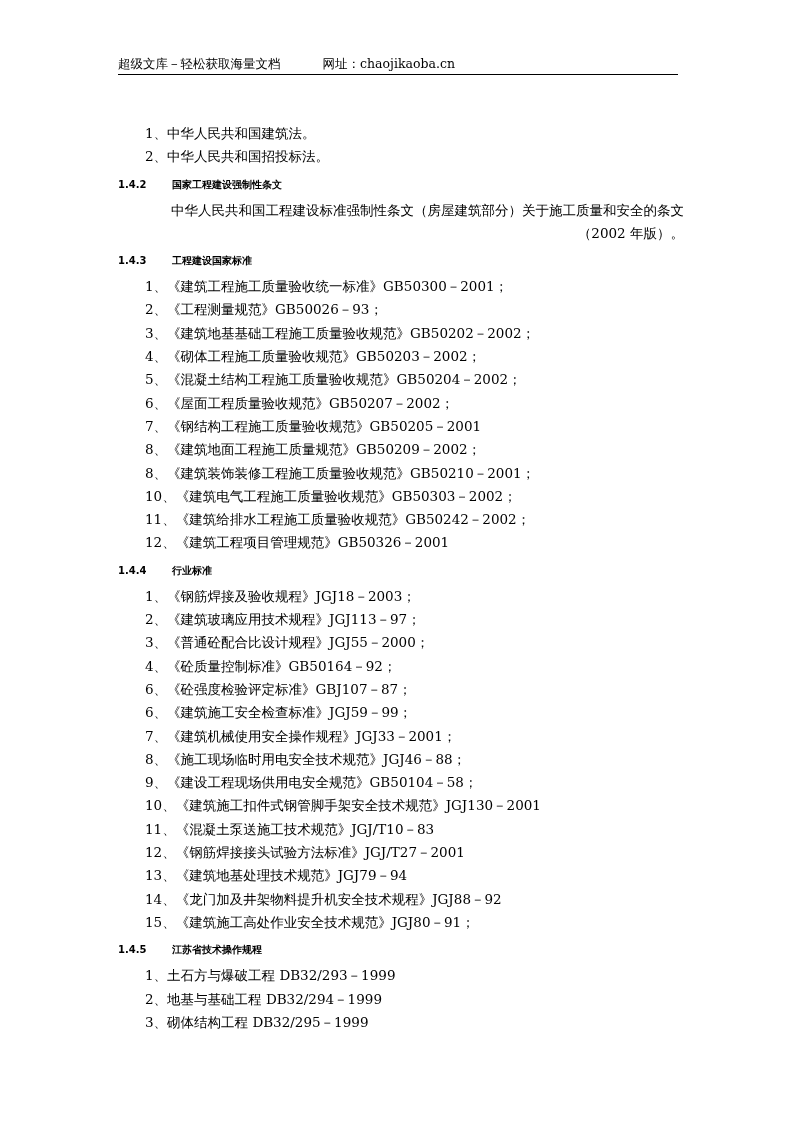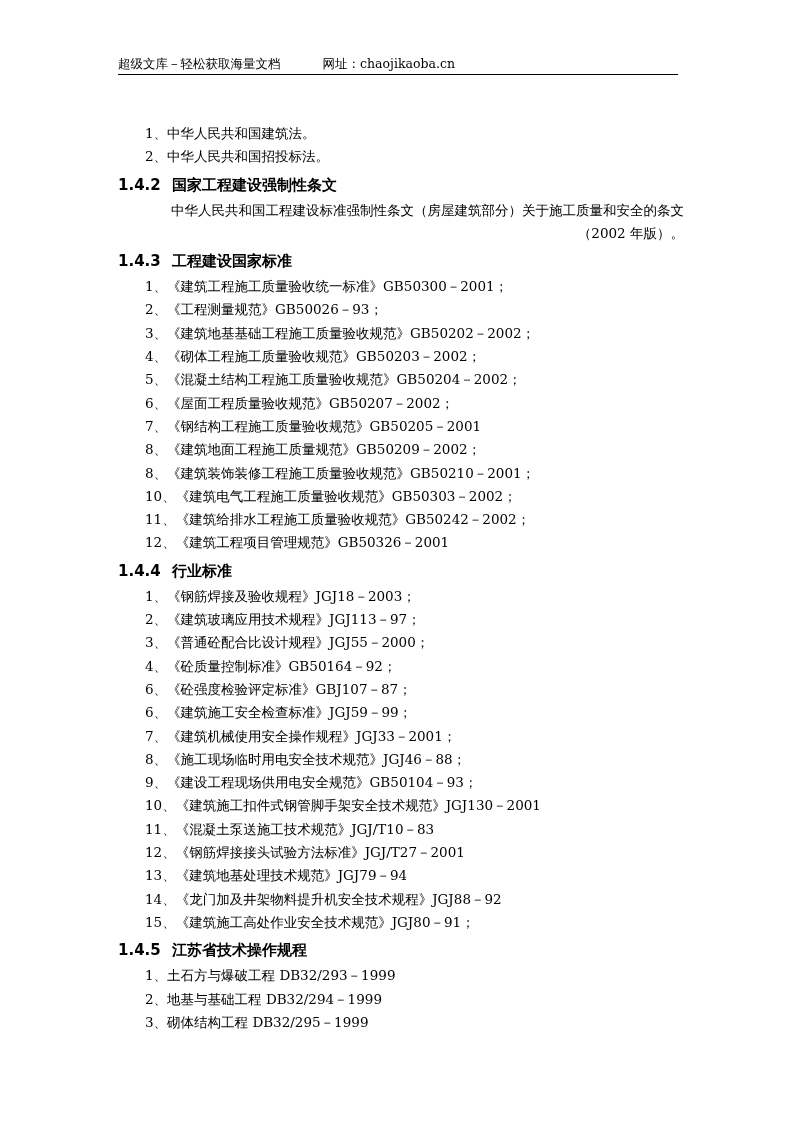--- a/index.html
+++ b/index.html
@@ -68,21 +68,21 @@
   }
   .indent-para {
     text-indent: 27px;
     white-space: normal;
     line-height: 23.3px;
     text-align: right;
   }
   .heading {
     font-family: "DejaVu Sans", "Liberation Sans", sans-serif;
     font-weight: bold;
-    font-size: 15px;
+    font-size: 10px;
     line-height: 28px;
     color: #000;
     white-space: nowrap;
     margin-top: 2px;
   }
   .heading .num {
     display: inline-block;
     min-width: 44px;
   }
   .heading .htext {
@@ -130,21 +130,21 @@
       <span class="num">1.4.4</span><span class="htext">行业标准</span>
     </div>
     <div class="line indent1">1、《钢筋焊接及验收规程》JGJ18－2003；</div>
     <div class="line indent1">2、《建筑玻璃应用技术规程》JGJ113－97；</div>
     <div class="line indent1">3、《普通砼配合比设计规程》JGJ55－2000；</div>
     <div class="line indent1">4、《砼质量控制标准》GB50164－92；</div>
     <div class="line indent1">6、《砼强度检验评定标准》GBJ107－87；</div>
     <div class="line indent1">6、《建筑施工安全检查标准》JGJ59－99；</div>
     <div class="line indent1">7、《建筑机械使用安全操作规程》JGJ33－2001；</div>
     <div class="line indent1">8、《施工现场临时用电安全技术规范》JGJ46－88；</div>
-    <div class="line indent1">9、《建设工程现场供用电安全规范》GB50104－93；</div>
+    <div class="line indent1">9、《建设工程现场供用电安全规范》GB50104－58；</div>
     <div class="line indent1">10、《建筑施工扣件式钢管脚手架安全技术规范》JGJ130－2001</div>
     <div class="line indent1">11、《混凝土泵送施工技术规范》JGJ/T10－83</div>
     <div class="line indent1">12、《钢筋焊接接头试验方法标准》JGJ/T27－2001</div>
     <div class="line indent1">13、《建筑地基处理技术规范》JGJ79－94</div>
     <div class="line indent1">14、《龙门加及井架物料提升机安全技术规程》JGJ88－92</div>
     <div class="line indent1">15、《建筑施工高处作业安全技术规范》JGJ80－91；</div>
 
     <div class="heading">
       <span class="num">1.4.5</span><span class="htext">江苏省技术操作规程</span>
     </div>

